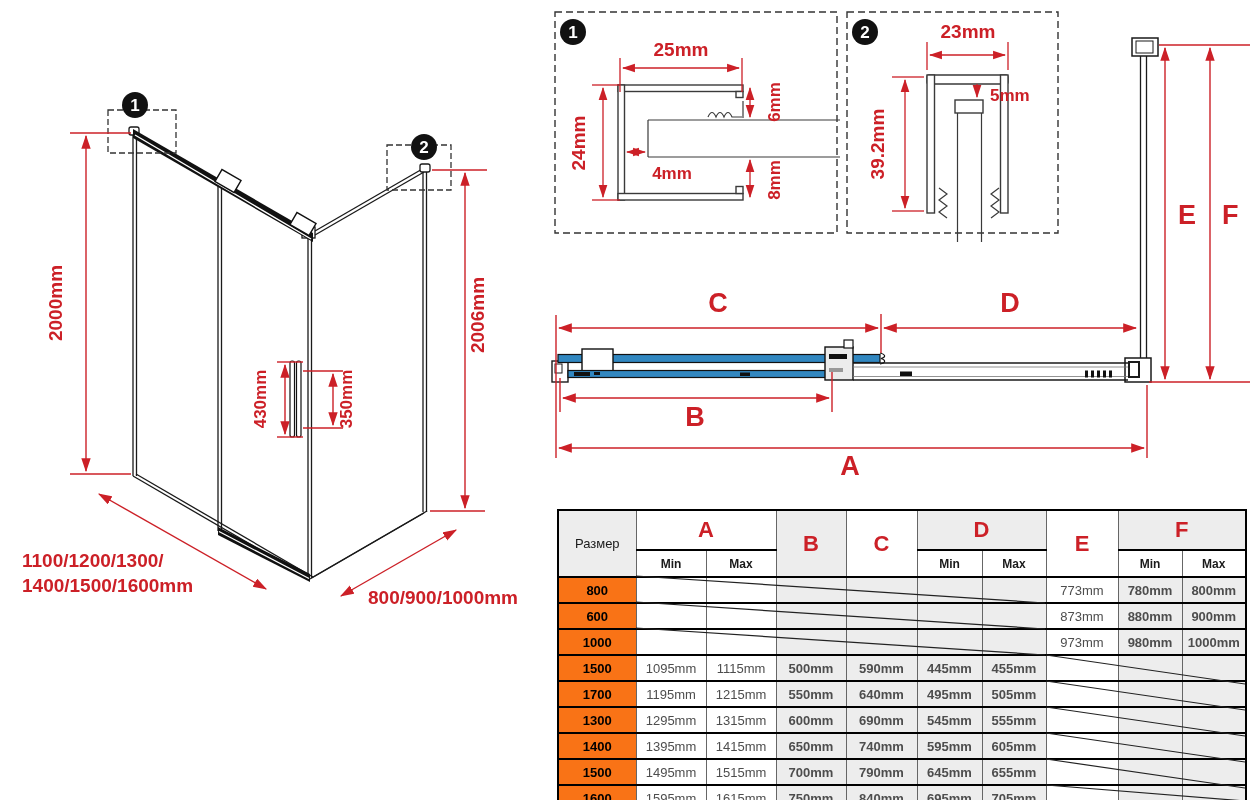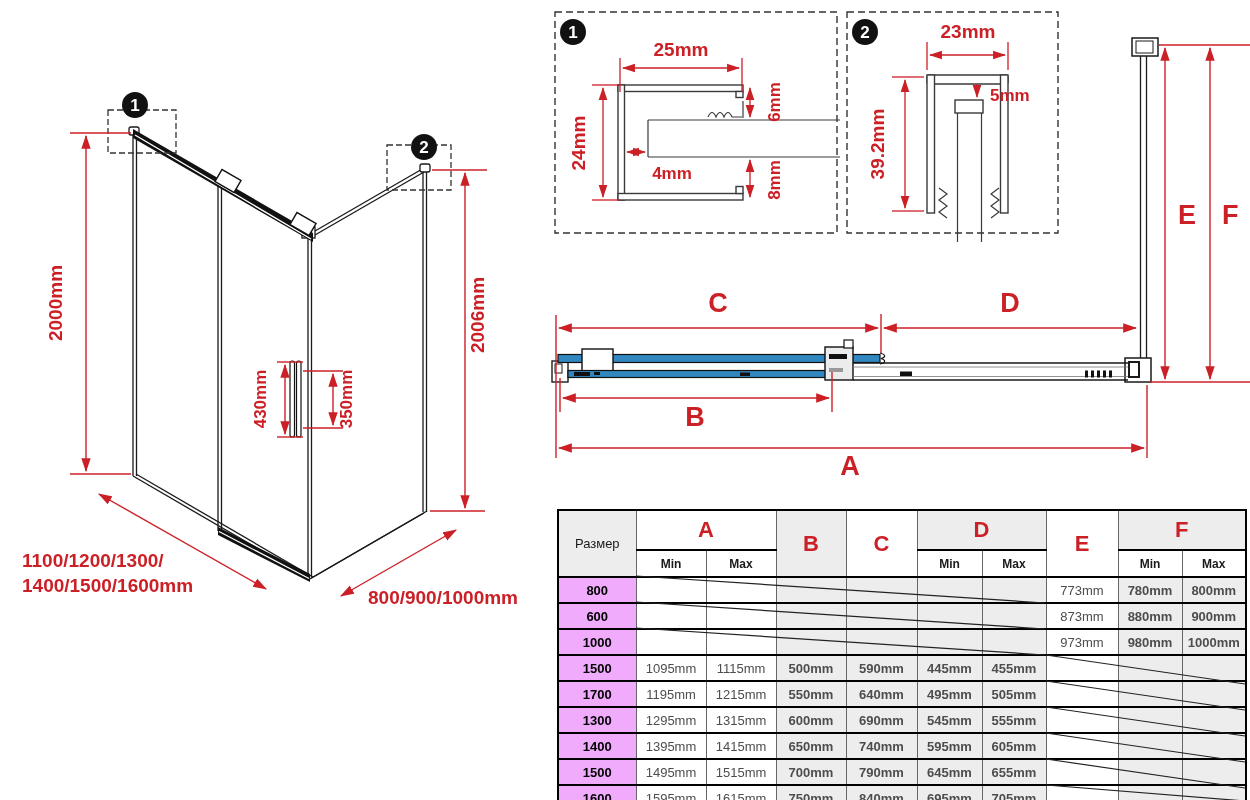--- a/index.html
+++ b/index.html
@@ -13,21 +13,21 @@
   table.size{border-collapse:collapse;table-layout:fixed;width:688px;}
   table.size th, table.size td{
     border-left:1px solid #666;border-right:1px solid #666;
     border-top:2px solid #000;border-bottom:2px solid #000;
     text-align:center;padding:0;overflow:hidden;white-space:nowrap;}
   table.size{border:2px solid #000;}
   th.letter{font-size:22px;color:#cc2027;height:38px;font-weight:bold;background:#fff;}
   th.size-h{font-size:13px;font-weight:normal;color:#1a1a1a;background:#ededed;}
   th.minmax{font-size:12px;color:#1a1a1a;height:25px;background:#fff;}
   td.val{height:24px;font-size:13px;color:#4d4d4d;background:#fff;}
-  td.size{font-weight:bold;color:#000;background:#f0abfc;}
+  td.size{font-weight:bold;color:#000;background:#f97316;}
   .g{background:#ededed !important;font-weight:bold;}
   .diag{position:absolute;left:0;top:0;pointer-events:none;}
 </style>
 </head>
 <body>
 
 <div class="stage">
 
   <svg class="abs" style="left:0;top:0" width="540" height="800" viewBox="0 0 540 800">
     <defs>

